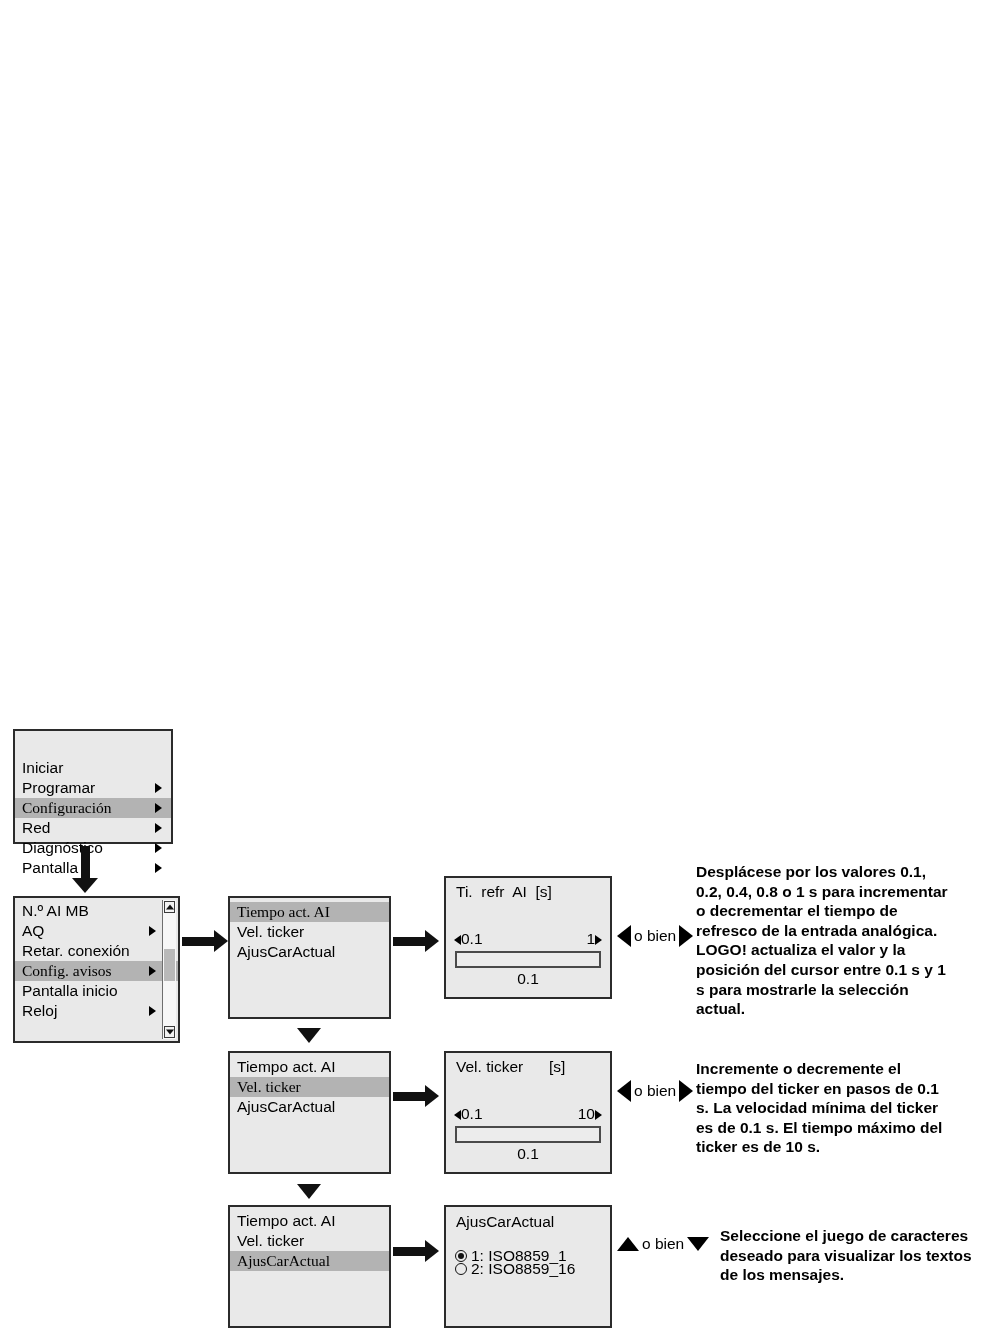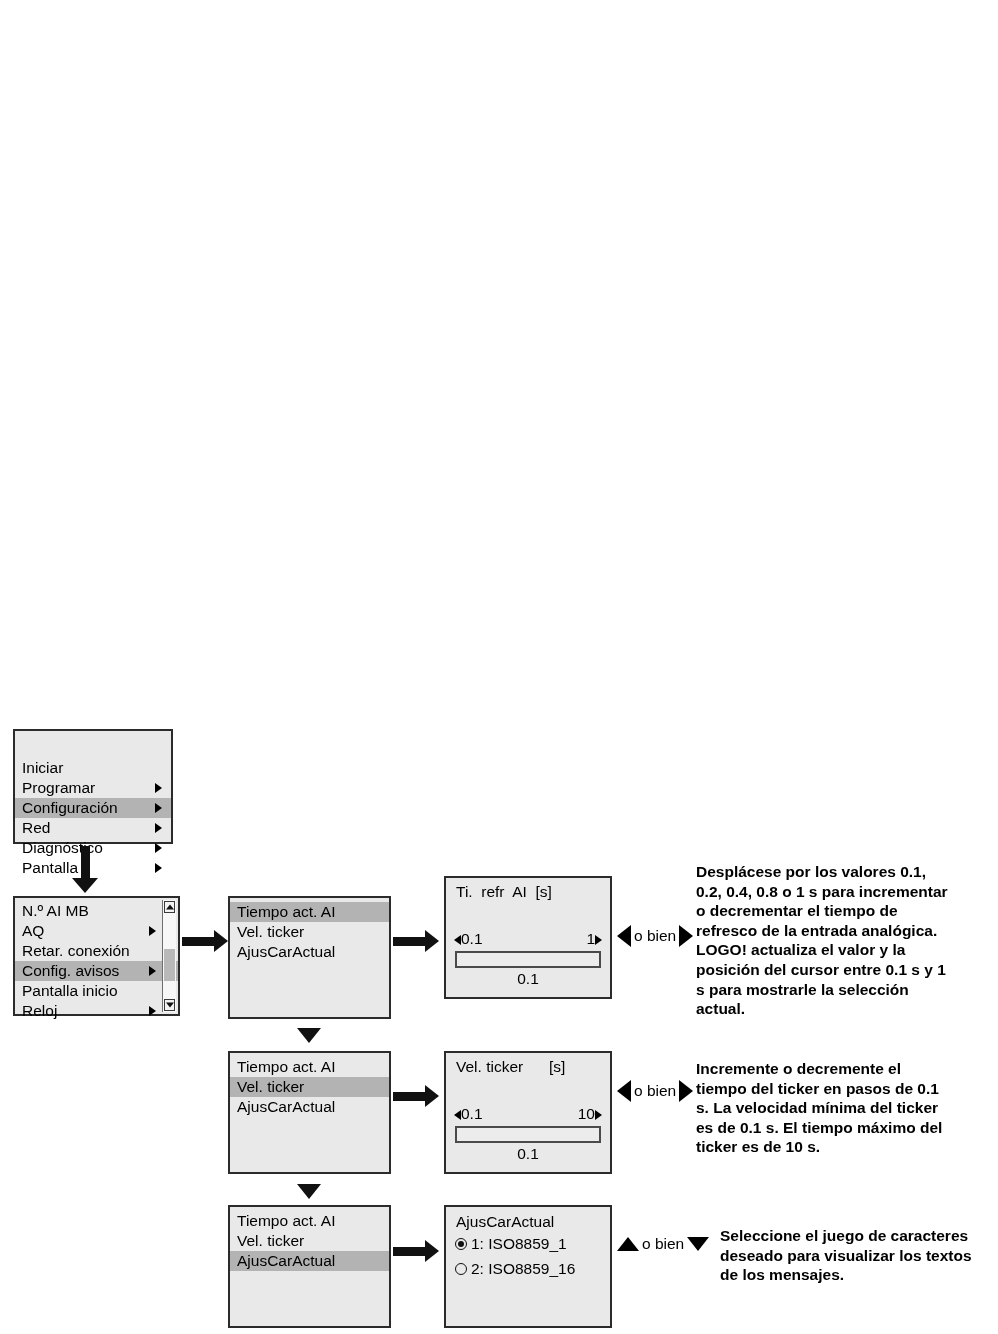--- a/index.html
+++ b/index.html
@@ -20,21 +20,21 @@
   .menu-list{position:absolute;left:0;top:0;right:0;}
   .menu-row{
     position:relative;
     height:20px;
     line-height:20px;
     font-size:15.5px;
     padding-left:7px;
     white-space:nowrap;
     box-sizing:border-box;
   }
-  .menu-row.sel{background:#b3b3b3;}
+  .menu-row.sel{background:#b3b3b3;font-family:Liberation Serif, serif;}
   .menu-row .arr{
     position:absolute;
     right:9px;top:50%;
     width:0;height:0;
     transform:translateY(-50%);
     border-top:5px solid transparent;
     border-bottom:5px solid transparent;
     border-left:7px solid #000;
   }
 
@@ -206,21 +206,21 @@
         <span class="arr"></span>
       </div>
     </div>
   </div>
 
   <div class="conn" style="left:68px;top:846px;width:40px;height:48px;">
     <div class="stem-v" style="left:13px;top:0;width:9px;height:34px;"></div>
     <div class="head-d" style="left:4px;top:32px;"></div>
   </div>
 
-  <div class="panel p-sub" style="left:13px;top:896px;width:167px;height:120px;">
+  <div class="panel p-sub" style="left:13px;top:896px;width:167px;height:147px;">
     <div class="menu-list" style="top:3px;">
       <div class="menu-row">
         <span>N.º AI MB</span>
       </div>
       <div class="menu-row">
         <span>AQ</span>
         <span class="arr"></span>
       </div>
       <div class="menu-row">
         <span>Retar. conexión</span>
@@ -349,21 +349,21 @@
     </div>
   </div>
 
   <div class="conn" style="left:393px;top:1240px;width:48px;height:24px;">
     <div class="stem-h" style="left:0;top:7px;width:36px;height:9px;"></div>
     <div class="head-r" style="left:32px;top:0;"></div>
   </div>
 
   <div class="panel" style="left:444px;top:1205px;width:168px;height:123px;">
     <div class="scr-title" style="left:10px;top:6px;">AjusCarActual</div>
-    <div class="radio-row" style="left:9px;top:28px;">
+    <div class="radio-row" style="left:9px;top:40px;">
       <span class="radio-dot on"></span><span>1: ISO8859_1</span>
     </div>
     <div class="radio-row" style="left:9px;top:53px;">
       <span class="radio-dot"></span><span>2: ISO8859_16</span>
     </div>
   </div>
 
   <div class="obien" style="left:617px;top:1235px;">
     <span class="big-u"></span>
     <span>o bien</span>

